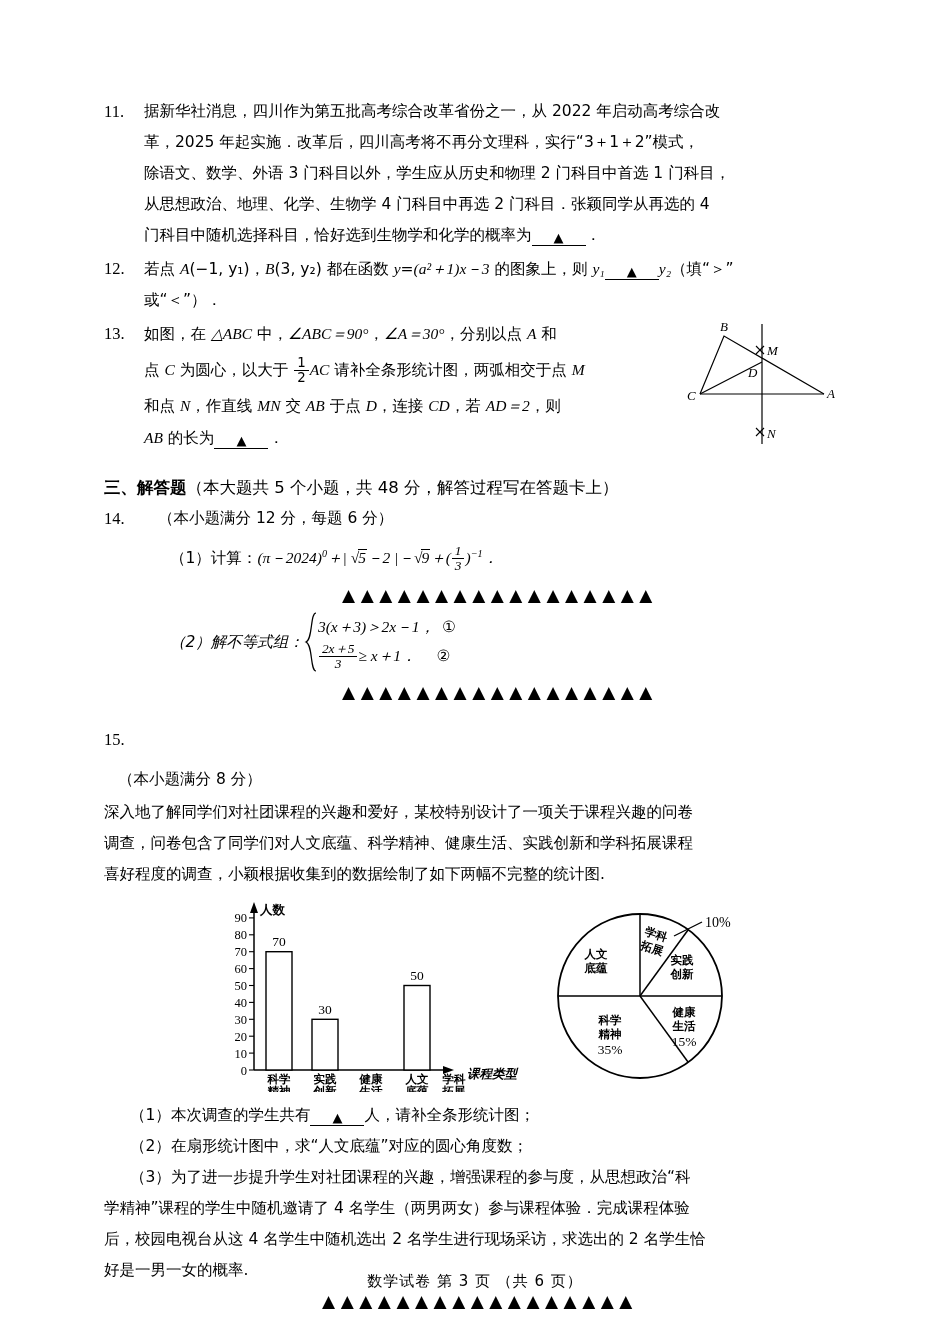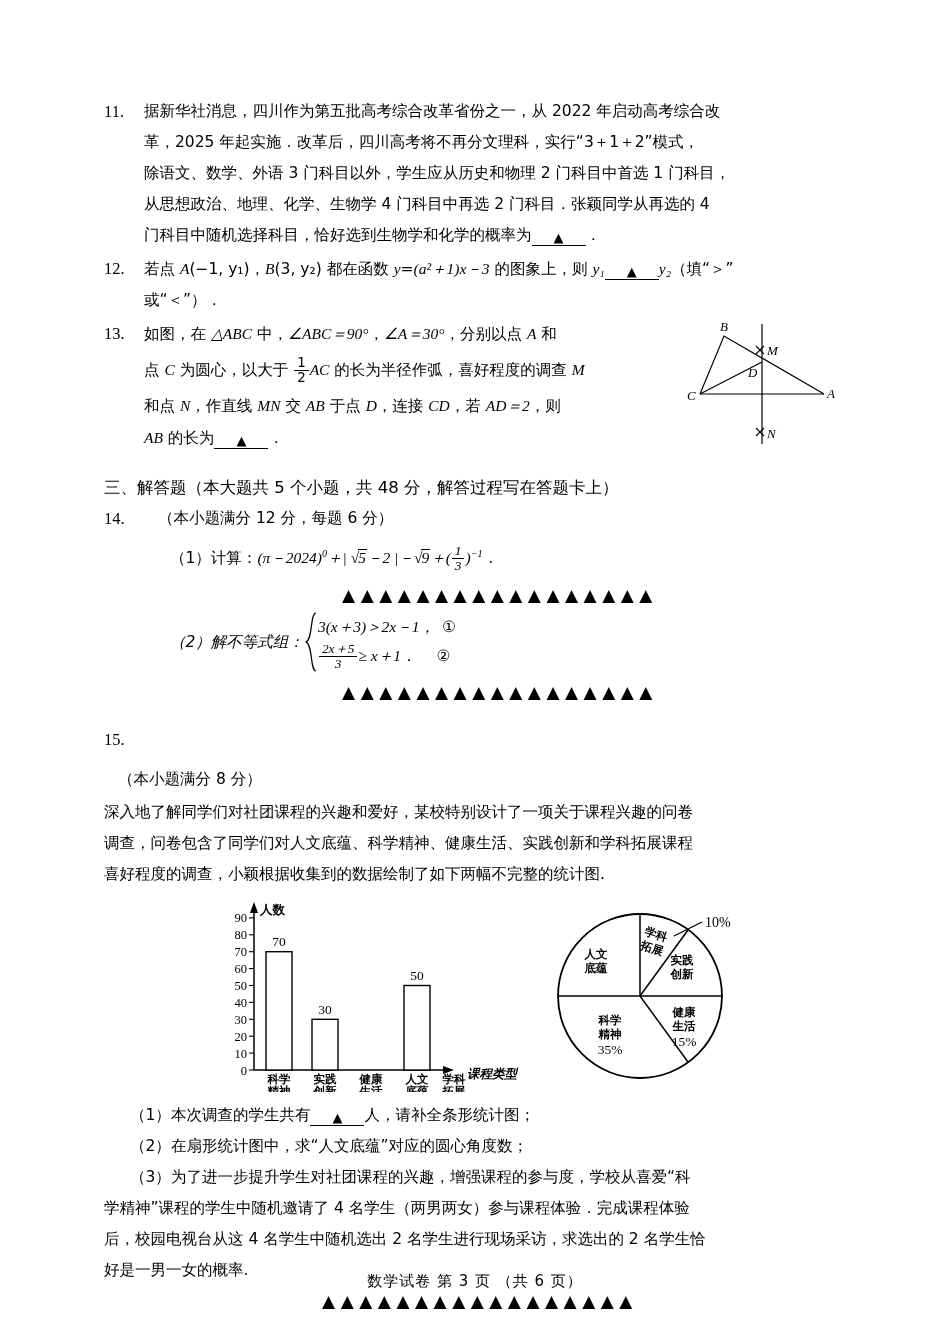--- a/index.html
+++ b/index.html
@@ -41,21 +41,21 @@
   .frac .num { display:block; padding:0 3px; border-bottom:1.1px solid #000; }
   .frac .den { display:block; padding:0 3px; }
 
   .sq { display:inline-block; }
   .sq .rad { font-size:1em; }
   .ovl { border-top:1.1px solid #000; padding:0 1px 0 0; margin-left:-1px; display:inline-block; line-height:1.05;}
   sup.exp { font-size:0.66em; vertical-align:0.62em; }
 
   
   .sec-head { font-size:16.5px; line-height:31px; margin-top:18px; }
-  .sec-head b { font-family:"DejaVu Sans","Liberation Sans",sans-serif; font-weight:normal;text-align:right; }
+  .sec-head b { font-family:"DejaVu Sans","Liberation Sans",sans-serif; font-weight:bold;text-align:right; }
 
   
   .tri-row { text-align:center; letter-spacing:5.5px; font-size:17px; line-height:26px; margin:4px 0 2px 0; }
   .tri-row span { font-family:"DejaVu Sans",sans-serif; }
 
   
   .fig13 { position:absolute; right:-2px; top:0px; width:172px; height:132px; }
 
   
   .stats { position:relative; height:200px; margin-top:6px; }
@@ -99,21 +99,21 @@
       </div>
     </div>
 
     <div class="q" style="position:relative;">
       <div class="qnum">13.</div>
       <div class="qbody" style="width:580px;flex:0 0 580px;">
         <div class="line cn">
           <span>如图，在 </span><i>△ABC</i><span> 中，</span><i>∠ABC＝90°</i><span>，</span><i>∠A＝30°</i><span>，分别以点 </span><i>A</i><span> 和</span>
         </div>
         <div class="line cn" style="line-height:40px;">
-          <span>点 </span><i>C</i><span> 为圆心，以大于 </span><span class="frac"><span class="num">1</span><span class="den">2</span></span><i>AC</i><span> 的长为半径作弧，喜好程度的调查 </span><i>M</i>
+          <span>点 </span><i>C</i><span> 为圆心，以大于 </span><span class="frac"><span class="num">1</span><span class="den">2</span></span><i>AC</i><span> 请补全条形统计图，两弧相交于点 </span><i>M</i>
         </div>
         <div class="line cn">
           <span>和点 </span><i>N</i><span>，作直线 </span><i>MN</i><span> 交 </span><i>AB</i><span> 于点 </span><i>D</i><span>，连接 </span><i>CD</i><span>，若 </span><i>AD＝2</i><span>，则</span>
         </div>
         <div class="line cn">
           <i>AB</i><span> 的长为</span><span class="blank">▲</span><span>．</span>
         </div>
       </div>
 
       <div class="fig13">
@@ -290,21 +290,21 @@
     </div>
 
     <div style="margin-top:4px;">
       <div class="line cn" style="padding-left:26px;">
         <span>（1）</span><span>本次调查的学生共有</span><span class="blank">▲</span><span>人，请补全条形统计图；</span>
       </div>
       <div class="line cn" style="padding-left:26px;">
         <span>（2）</span><span>在扇形统计图中，求“人文底蕴”对应的圆心角度数；</span>
       </div>
       <div class="line cn" style="padding-left:26px;">
-        <span>（3）</span><span>为了进一步提升学生对社团课程的兴趣，增强课程的参与度，学校从喜爱“科</span>
+        <span>（3）</span><span>为了进一步提升学生对社团课程的兴趣，增强课程的参与度，从思想政治“科</span>
       </div>
       <div class="line cn">学精神”课程的学生中随机邀请了 4 名学生（两男两女）参与课程体验．完成课程体验</div>
       <div class="line cn">后，校园电视台从这 4 名学生中随机选出 2 名学生进行现场采访，求选出的 2 名学生恰</div>
       <div class="line cn">好是一男一女的概率.</div>
     </div>
 
     <div class="tri-row" style="margin-top:2px;">
       <span>▲▲▲▲▲▲▲▲▲▲▲▲▲▲▲▲▲</span>
     </div>
 

